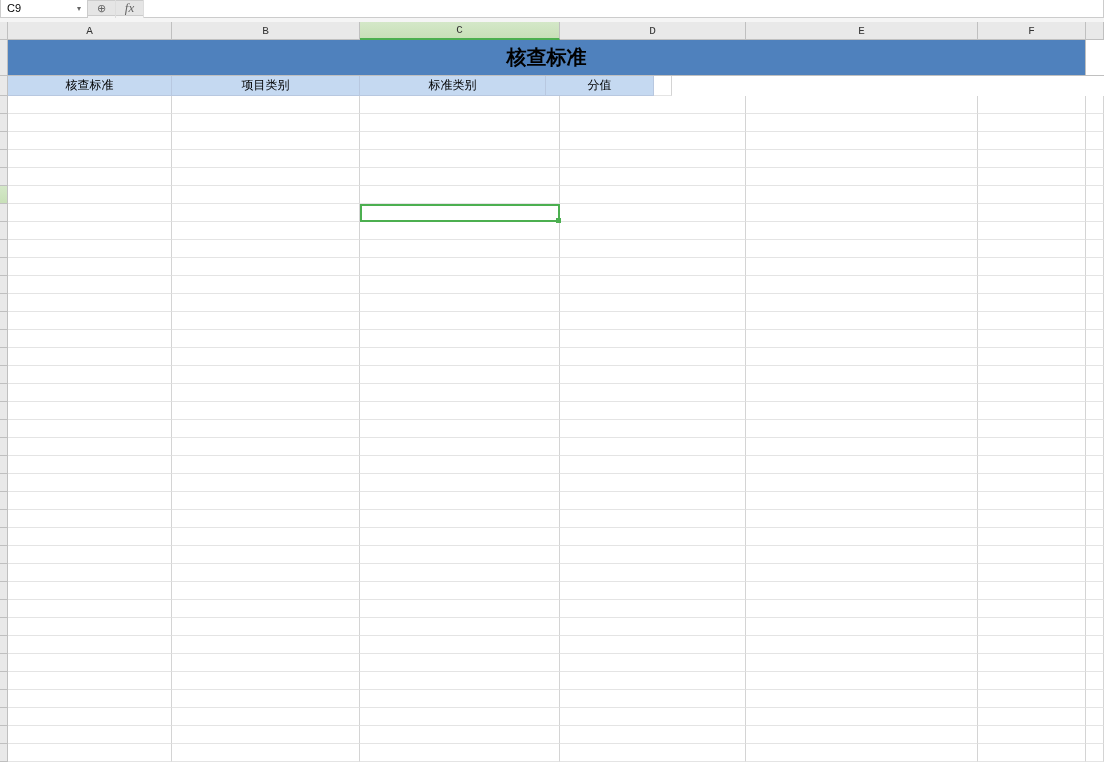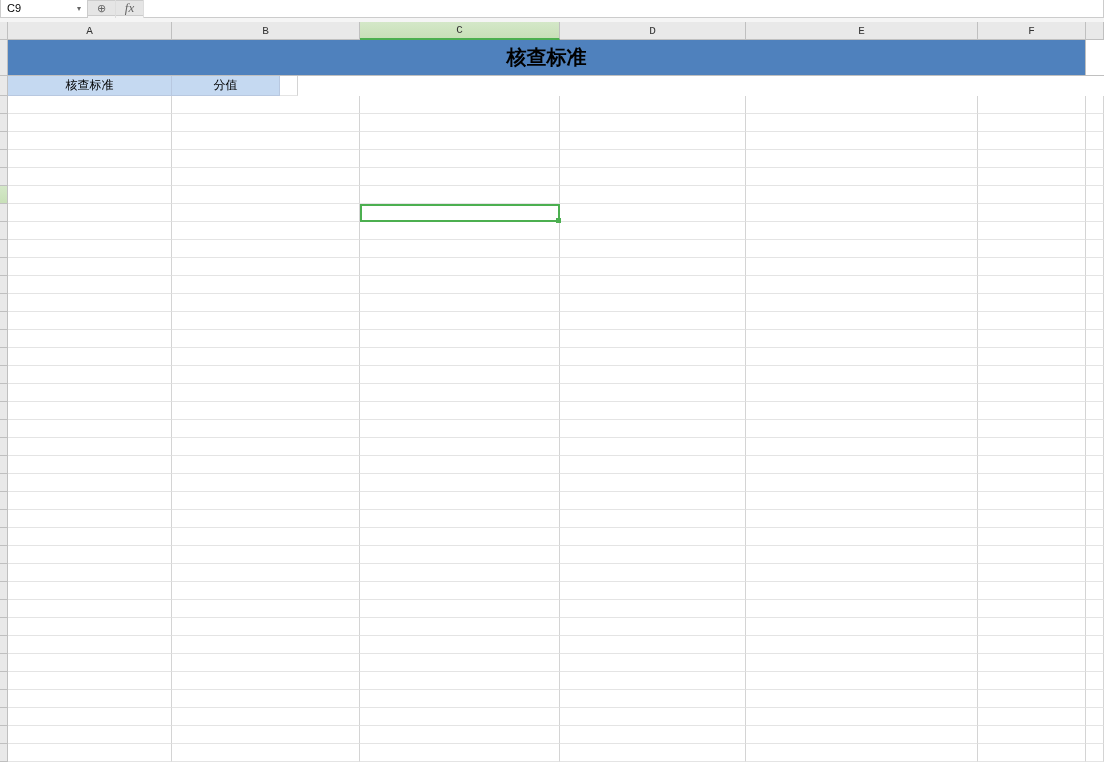--- a/index.html
+++ b/index.html
@@ -208,20 +208,22 @@
     <div class="title-cell" id="title-cell" style="width: 1078px;">
       <span>核查标准</span>
     </div>
     <div class="stub-rest cRest"></div>
   </div>
 
   <div class="header-row" id="header-row">
     <div class="row-stub"></div>
 
   <div class="header-cell cA">核查标准</div>
+      <div class="header-cell cB">项目类别</div>
+      <div class="header-cell cD">标准类别</div>
       <div class="header-cell cF">分值</div>
       <div class="data-cell cRest"></div>
     </div>
 
   <div class="data-row">
       <div class="row-stub"></div>
       <div class="data-cell cA"></div>
       <div class="data-cell cB"></div>
       <div class="data-cell cC"></div>
       <div class="data-cell cD"></div>

